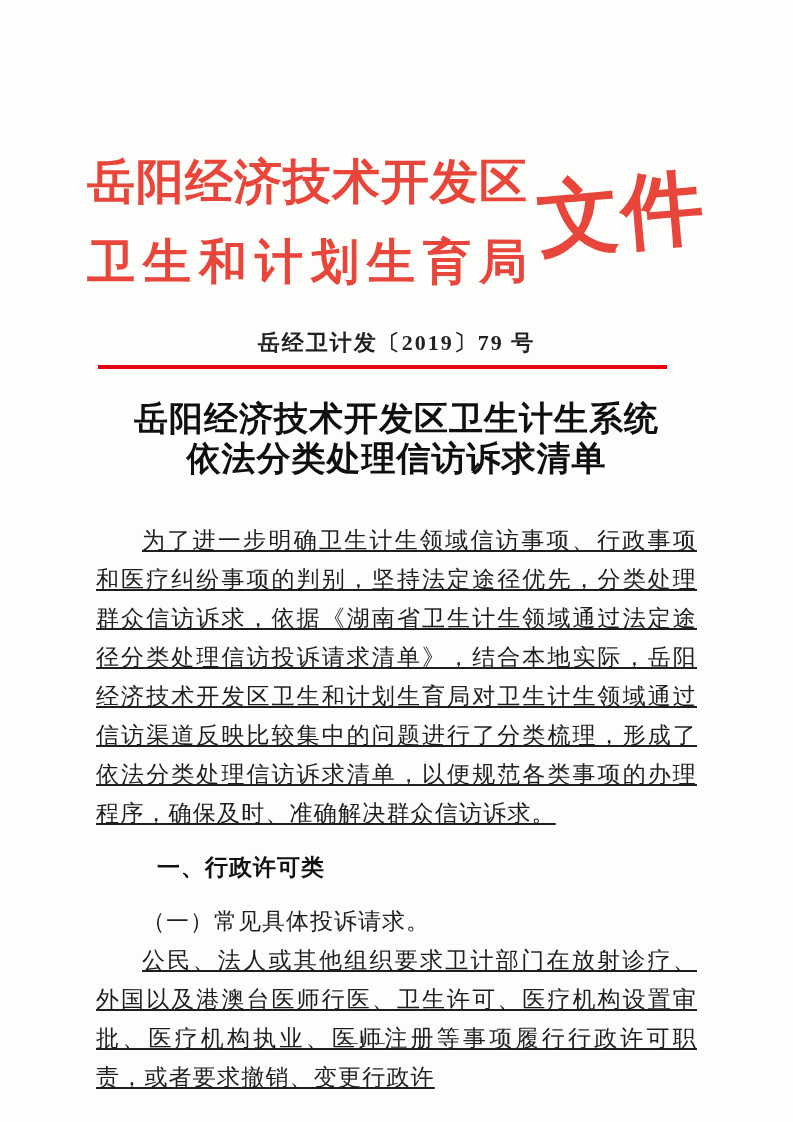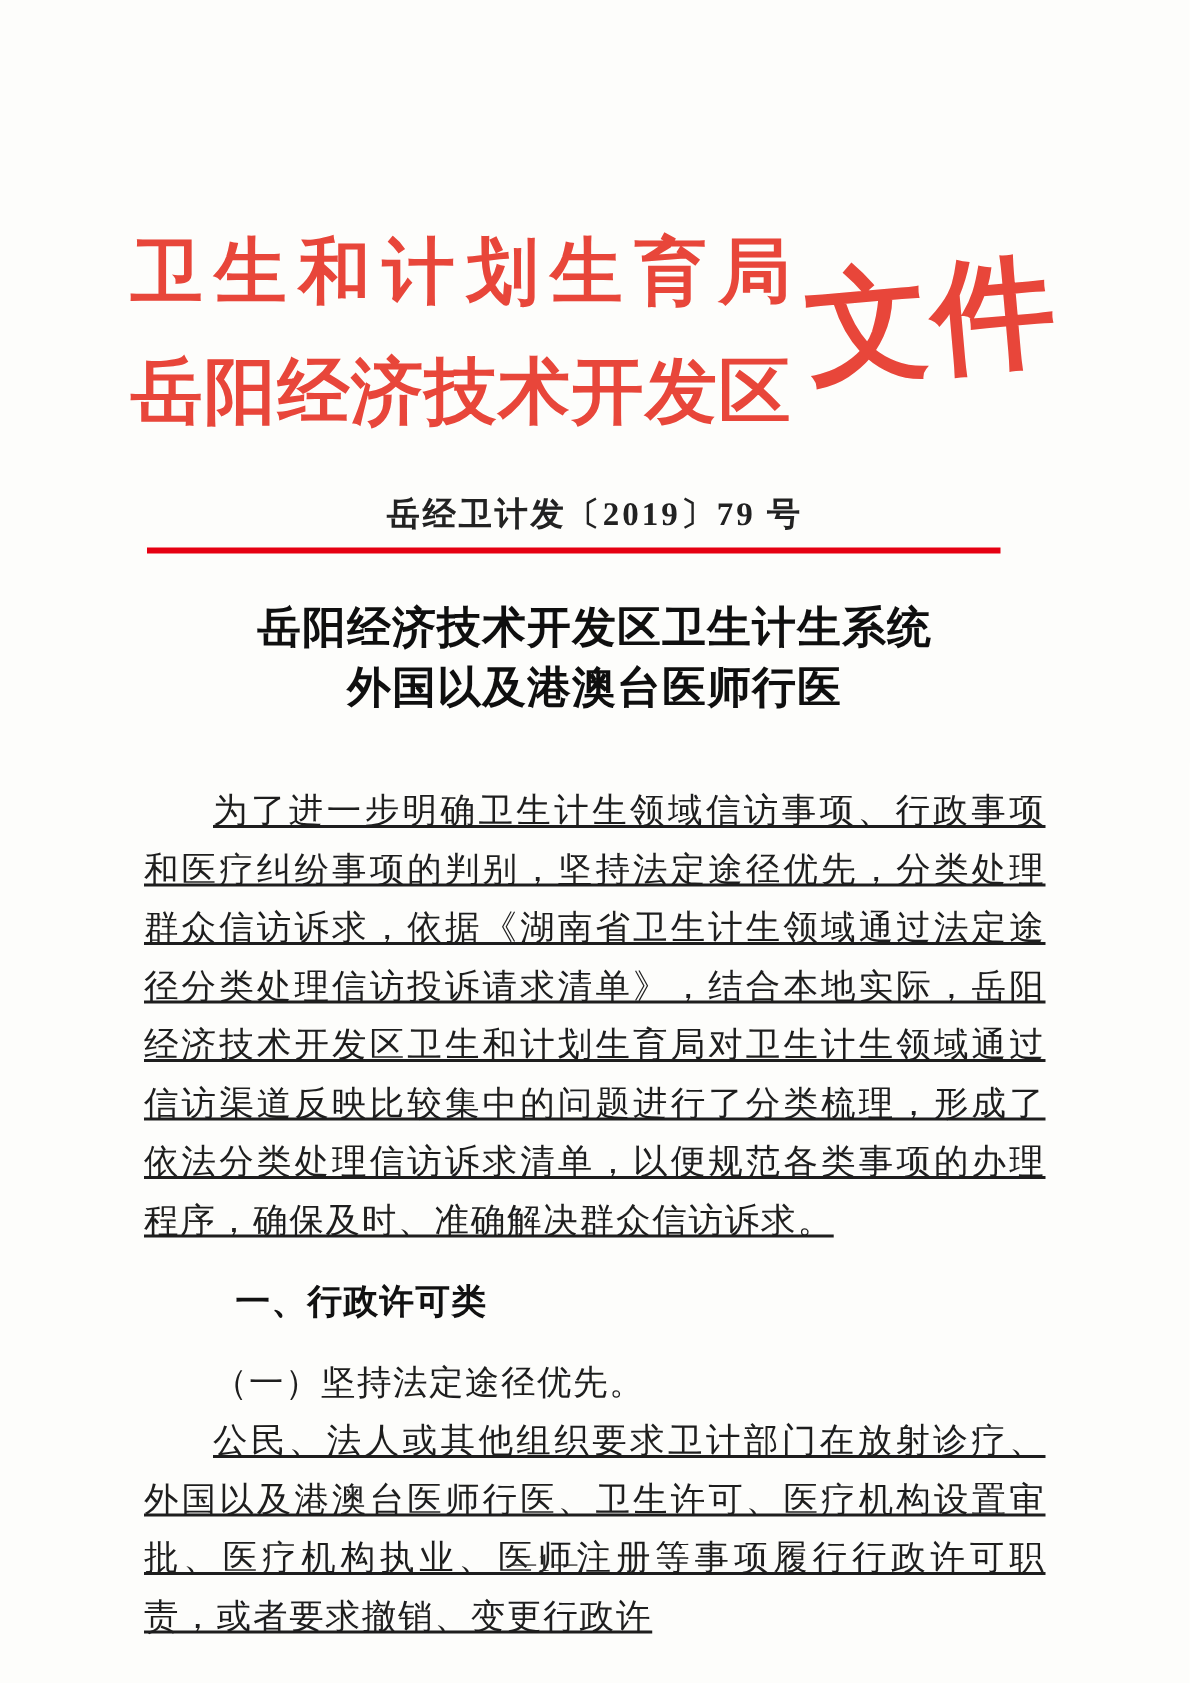--- a/index.html
+++ b/index.html
@@ -62,21 +62,21 @@
     margin-top: 7px;
     margin-left: 2px;
     width: 569px;
     height: 4px;
     background: #e60012;
   }
   
   .doc-title {
     margin: 30px 0 0 0;
     text-align: center;
-    font-size: 29px;
+    font-size: 34px;
     font-weight: 700;
     line-height: 40px;
     letter-spacing: 1px;
     color: #0f0f0f;
   }
   
   .body-text {
     margin-top: 42px;
     font-size: 23px;
     line-height: 39px;
@@ -119,38 +119,38 @@
   }
 </style>
 </head>
 <body>
 
 <div class="page">
   <div class="content">
 
     <div class="letterhead">
       <div class="lh-org">
+        <div class="lh-line">岳阳经济技术开发区</div>
         <div class="lh-line">卫生和计划生育局</div>
-        <div class="lh-line">岳阳经济技术开发区</div>
       </div>
       <div class="lh-word">文件</div>
     </div>
 
     <div class="doc-number">岳经卫计发〔2019〕79 号</div>
 
     <div class="red-rule"></div>
 
     <h1 class="doc-title">
       <span>岳阳经济技术开发区卫生计生系统</span><br>
-      <span>外国以及港澳台医师行医</span>
+      <span>依法分类处理信访诉求清单</span>
     </h1>
 
     <div class="body-text">
       <p class="para">为了进一步明确卫生计生领域信访事项、行政事项和医疗纠纷事项的判别，坚持法定途径优先，分类处理群众信访诉求，依据《湖南省卫生计生领域通过法定途径分类处理信访投诉请求清单》，结合本地实际，岳阳经济技术开发区卫生和计划生育局对卫生计生领域通过信访渠道反映比较集中的问题进行了分类梳理，形成了依法分类处理信访诉求清单，以便规范各类事项的办理程序，确保及时、准确解决群众信访诉求。</p>
       <h2 class="section-heading">一、行政许可类</h2>
-      <p class="sub-heading">（一）坚持法定途径优先。</p>
+      <p class="sub-heading">（一）常见具体投诉请求。</p>
       <p class="para">公民、法人或其他组织要求卫计部门在放射诊疗、外国以及港澳台医师行医、卫生许可、医疗机构设置审批、医疗机构执业、医师注册等事项履行行政许可职责，或者要求撤销、变更行政许</p>
     </div>
 
   </div>
 
   <div class="page-number">—1—</div>
 </div>
 
 </body></html>

